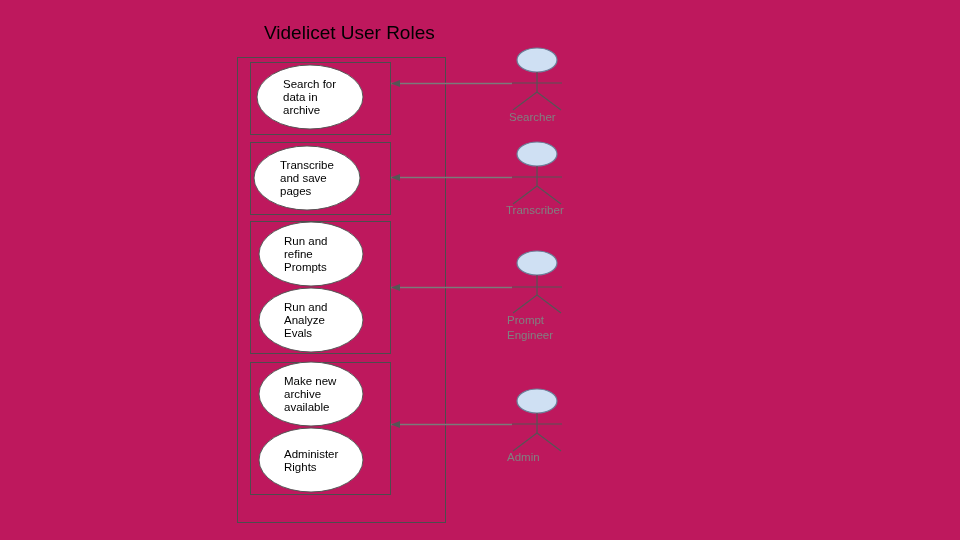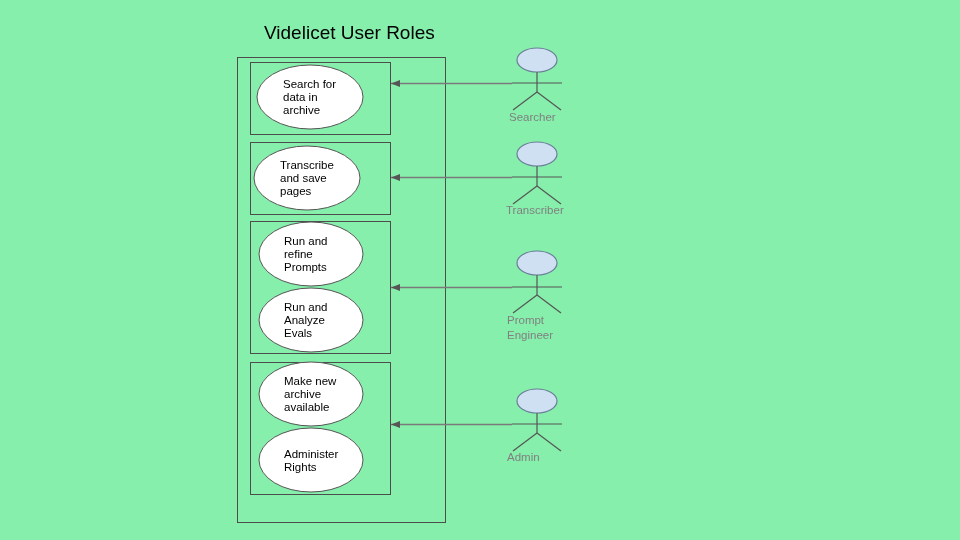--- a/index.html
+++ b/index.html
@@ -4,21 +4,21 @@
 <style>
   html, body {
     margin: 0;
     padding: 0;
     background: #ffffff;
   }
   #canvas {
     position: relative;
     width: 960px;
     height: 540px;
-    background: #86efac;
+    background: #be185d;
     overflow: hidden;
     font-family: "Liberation Sans", sans-serif;
   }
   #diagram-svg {
     position: absolute;
     left: 0;
     top: 0;
     width: 960px;
     height: 540px;
   }

